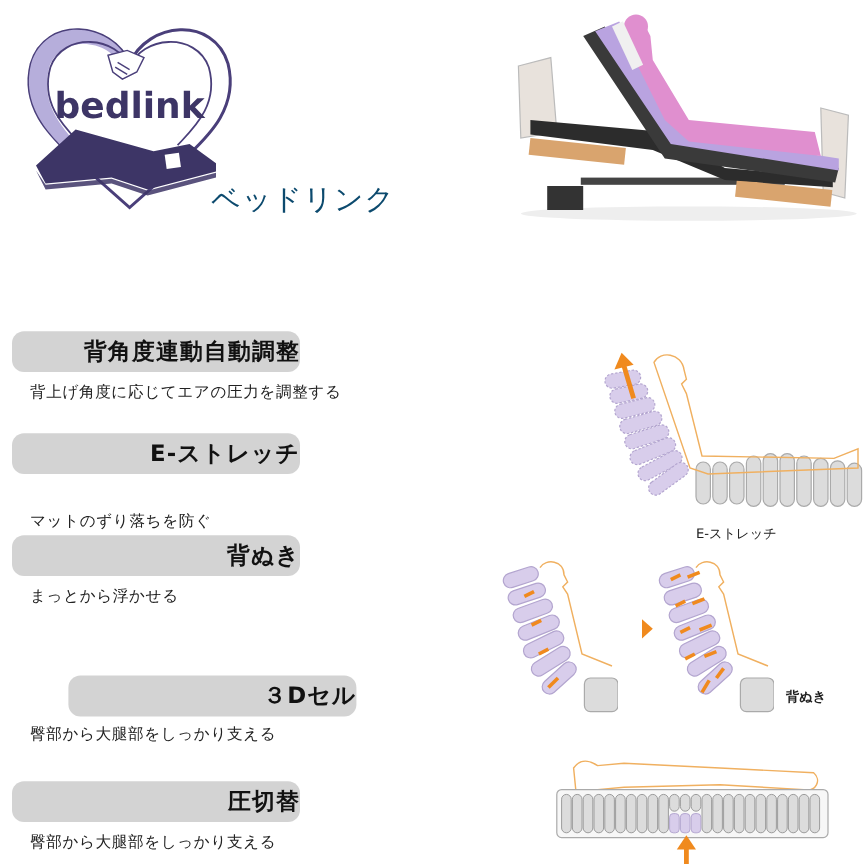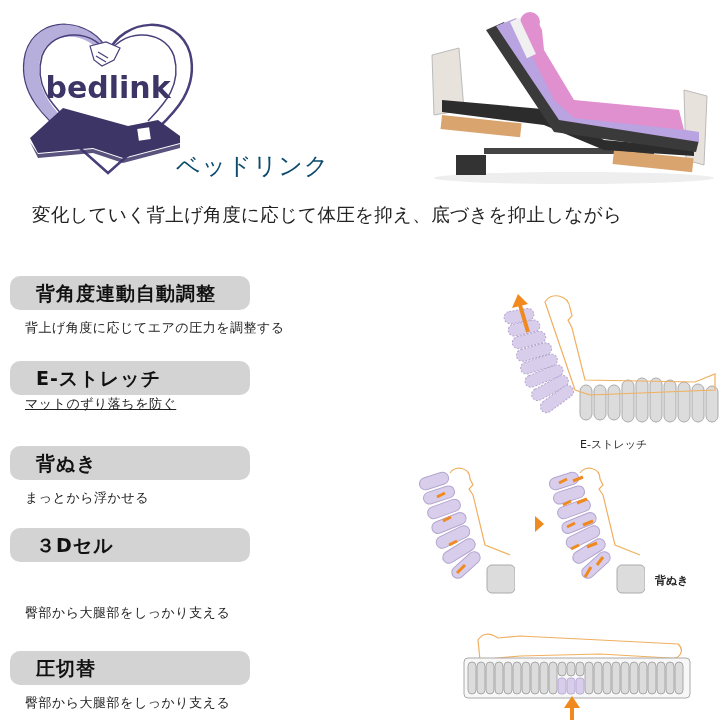--- a/index.html
+++ b/index.html
@@ -13,21 +13,21 @@
 
   
   #bed-photo { left:404px; top:0px; width:316px; height:190px; }
 
   
   #intro { left:32px; top:200px; width:680px; font-size:18.5px; line-height:29px; color:#222; letter-spacing:0.3px; }
 
   
   .pill { position:absolute; left:10px; width:240px; height:34px; background:#d3d3d3;
           border-radius:10px; box-sizing:border-box; padding-left:26px;
-          font-weight:bold; font-size:19px; line-height:34px; color:#111; letter-spacing:1px; }
+          font-weight:bold; font-size:19px; line-height:34px; color:#111; letter-spacing:1px;text-align:right; }
   .desc { position:absolute; left:25px; font-size:13px; line-height:28px; color:#222; letter-spacing:0.5px; }
 
   
   #diag-estretch { left:490px; top:290px; width:230px; height:135px; }
   #cap-estretch { left:580px; top:437px; font-size:11px; color:#222; }
   #diag-senuki-a { left:415px; top:465px; width:100px; height:130px; }
   #arrow-between { left:535px; top:516px; width:0; height:0;
                    border-top:8px solid transparent; border-bottom:8px solid transparent;
                    border-left:9px solid #f08a1e; }
   #diag-senuki-b { left:545px; top:465px; width:100px; height:130px; }
@@ -79,39 +79,38 @@
     <path d="M82 30 L100 22 L155 118 L295 140 L292 152 L150 132 Z" fill="#3a3a3a"></path>
     <path d="M92 26 L112 18 L165 112 L295 132 L295 142 L155 120 Z" fill="#b9a3e0"></path>
 
     <path d="M118 18 C122 10, 132 14, 134 22 L138 30 L140 50 L170 100 L275 110 L280 130 L170 118 L150 100 L120 40 Z" fill="#e08fcf"></path>
     <ellipse cx="126" cy="22" rx="10" ry="10" fill="#e08fcf"></ellipse>
     <rect x="106" y="22" width="10" height="40" fill="#f0f0f0" transform="rotate(-25 106 22)"></rect>
   </svg>
 </div>
 
 <div id="intro" class="abs">
-  <div>変化していく背上げ角度に応じて体圧を抑え、底づきを抑止しながら</div>
 </div>
 
 <div class="pill" style="top:276px;">背角度連動自動調整</div>
 <div class="desc" style="top:314px;">
   <div>背上げ角度に応じてエアの圧力を調整する</div>
 </div>
 
 <div class="pill" style="top:361px;">E-ストレッチ</div>
-<div class="desc" style="top:390px;text-decoration:underline;">
+<div class="desc" style="top:421px;">
   <div>マットのずり落ちを防ぐ</div>
 </div>
 
 <div class="pill" style="top:446px;">背ぬき</div>
 <div class="desc" style="top:484px;">
   <div>まっとから浮かせる</div>
 </div>
 
-<div class="pill" style="top:528px;">３Dセル</div>
+<div class="pill" style="top:563px;margin-left:47px;">３Dセル</div>
 <div class="desc" style="top:599px;">
   <div>臀部から大腿部をしっかり支える</div>
 </div>
 
 <div class="pill" style="top:651px;">圧切替</div>
 <div class="desc" style="top:689px;">
   <div>臀部から大腿部をしっかり支える</div>
 </div>
 
 <div id="diag-estretch" class="abs">

